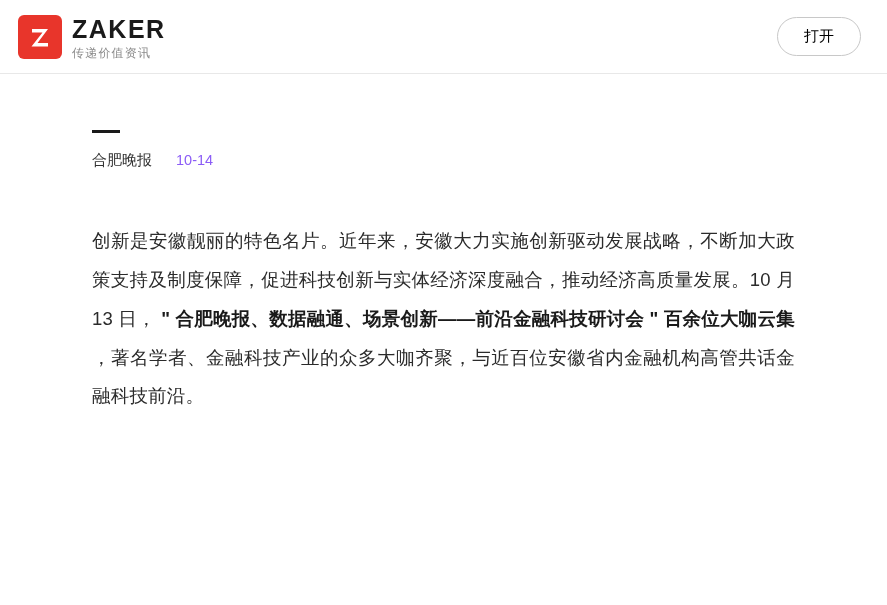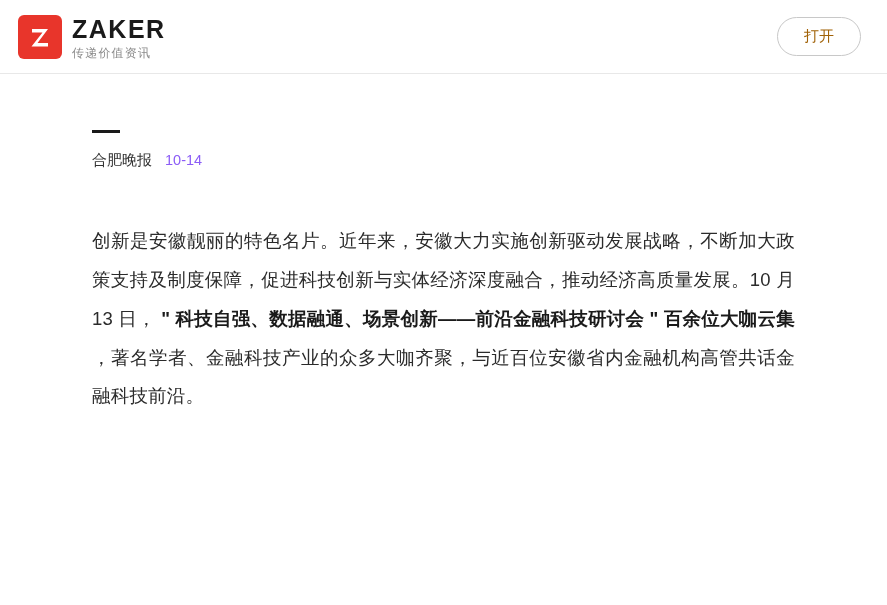--- a/index.html
+++ b/index.html
@@ -55,42 +55,42 @@
   .brand-tag {
     font-size: 12px;
     color: #8a8a8a;
     letter-spacing: 1.2px;
     margin-top: 5px;
   }
   .open-btn {
     border: 1px solid #c8c8c8;
     border-radius: 20px;
     background: #ffffff;
-    color: #a16207;
+    color: #000000;
     font-size: 15px;
     padding: 9px 26px;
     cursor: pointer;
     font-family: Liberation Mono, monospace;
   }
 
   
   .article {
     padding: 0 92px;
   }
   .rule {
     width: 28px;
     height: 3px;
     background: #1a1a1a;
     margin-top: 56px;
   }
   .meta {
     margin-top: 18px;
     display: flex;
     align-items: baseline;
-    gap: 13px;
+    gap: 24px;
     font-size: 15px;
     color: #555555;
   }
   .meta-source { color: #333333; }
   .meta-date { color: #8b5cf6; font-size: 14.5px; }
 
   .headline {
     margin: 42px 0 0 0;
     font-family: "DejaVu Serif", serif;
     font-weight: bold;
@@ -138,18 +138,18 @@
 
   <div class="meta">
     <span class="meta-source">合肥晚报</span>
     <span class="meta-date">10-14</span>
   </div>
 
 
   <p class="body-text">
     <span>创新是安徽靓丽的特色名片。近年来，安徽大力实施创新驱动发展战略，不断加大政策支持及制度保障，促进科技创新与实体经济深度融合，推动经济高质量发展。10 月 13 日，</span>
     <b>" </b>
-    <b>科技自强、数据融通、场景创新——前沿金融科技研讨会</b>
+    <b>合肥晚报、数据融通、场景创新——前沿金融科技研讨会</b>
     <b> " </b>
     <b>百余位大咖云集</b>
     <span>，著名学者、金融科技产业的众多大咖齐聚，与近百位安徽省内金融机构高管共话金融科技前沿。</span>
   </p>
 </div>
 
 </body></html>

